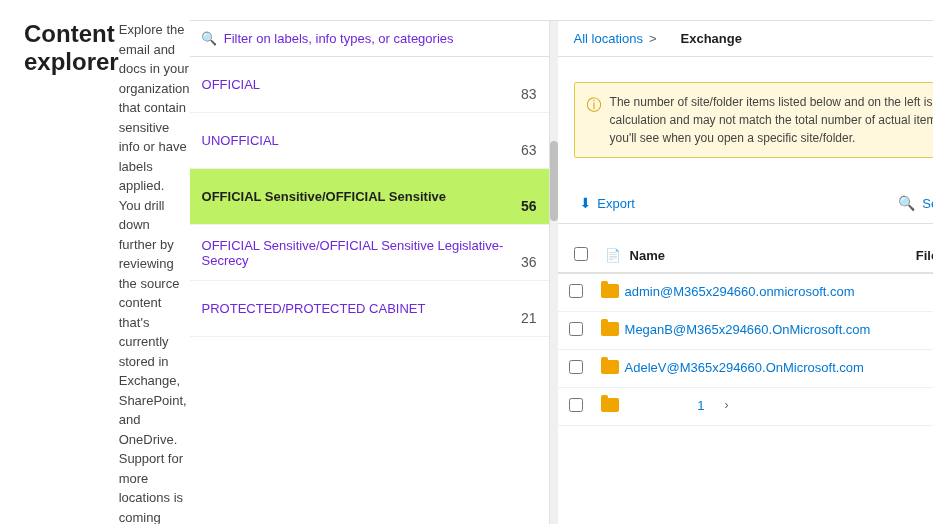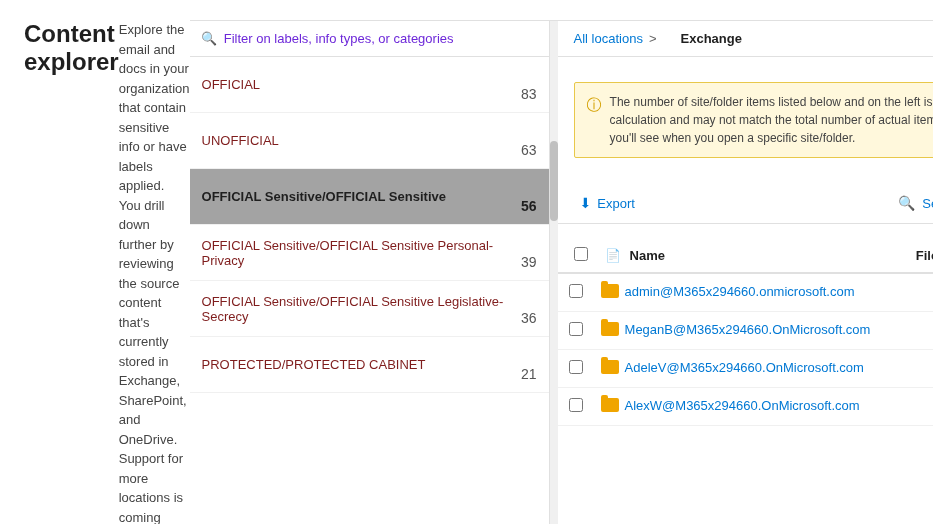--- a/index.html
+++ b/index.html
@@ -21,23 +21,23 @@
     .filter-bar { padding: 10px 12px; border-bottom: 1px solid #e0e0e0; display: flex; align-items: center; gap: 6px; color: #666; font-size: 13px; cursor: pointer; }
     .filter-bar .search-icon { color: #666; font-size: 13px; }
 
     .section-header { display: flex; align-items: center; justify-content: space-between; padding: 10px 12px; font-weight: 700; font-size: 13px; color: #1f1f1f; border-bottom: 1px solid #e0e0e0; }
 
     .chevron-icon { font-size: 12px; color: #444; }
 
     .label-list { flex: 1; overflow-y: auto; }
 
     .label-item { display: flex; align-items: center; justify-content: space-between; padding: 10px 12px; cursor: pointer; border-bottom: 1px solid #f0f0f0; }
-    .label-item.selected { background: #a3a3a3; font-weight: 700; }
-
-    .label-item .label-name { font-size: 13px; color: #7f1d1d; }
+    .label-item.selected { background: #bef264; font-weight: 700; }
+
+    .label-item .label-name { font-size: 13px; color: #6d28d9; }
     .label-item.selected .label-name { color: #1f1f1f; }
     .label-item .label-count { font-size: 14px; color: #555; margin-top: 19px; }
     .label-item.selected .label-count { color: #1f1f1f; font-weight: 700; }
 
     
     .right-panel { flex: 1; display: flex; flex-direction: column; padding: 0; gap: 15px; }
 
     .breadcrumb-bar { padding: 10px 16px; font-size: 13px; color: #444; display: flex; align-items: center; gap: 6px; border-bottom: 1px solid #e0e0e0; }
     .breadcrumb-bar .breadcrumb-link { color: #0078d4; cursor: pointer; text-decoration: none; }
     .breadcrumb-bar .breadcrumb-sep { color: #666; }
@@ -101,24 +101,20 @@
             <span class="label-name">OFFICIAL</span>
             <span class="label-count">83</span>
           </div>
           <div class="label-item">
             <span class="label-name">UNOFFICIAL</span>
             <span class="label-count">63</span>
           </div>
           <div class="label-item selected">
             <span class="label-name">OFFICIAL Sensitive/OFFICIAL Sensitive</span>
             <span class="label-count">56</span>
-          </div>
-          <div class="label-item">
-            <span class="label-name">OFFICIAL Sensitive/OFFICIAL Sensitive Personal-Privacy</span>
-            <span class="label-count">39</span>
           </div>
           <div class="label-item">
             <span class="label-name">OFFICIAL Sensitive/OFFICIAL Sensitive Legislative-Secrecy</span>
             <span class="label-count">36</span>
           </div>
           <div class="label-item">
             <span class="label-name">PROTECTED/PROTECTED CABINET</span>
             <span class="label-count">21</span>
           </div>
         </div>
@@ -200,20 +196,19 @@
           <div class="row-arrow">›</div>
         </div>
 
         <div class="table-row">
           <div class="row-check">
             <input type="checkbox" style="">
           </div>
           <div class="row-icon">
             <span class="folder-icon"></span>
           </div>
-          <div class="row-name">AlexW@M365x294660.OnMicrosoft.com</div>
           <div class="row-files">1</div>
           <div class="row-arrow">›</div>
         </div>
       </div>
     </div>
   </div>
 </div>
 
 </body></html>

